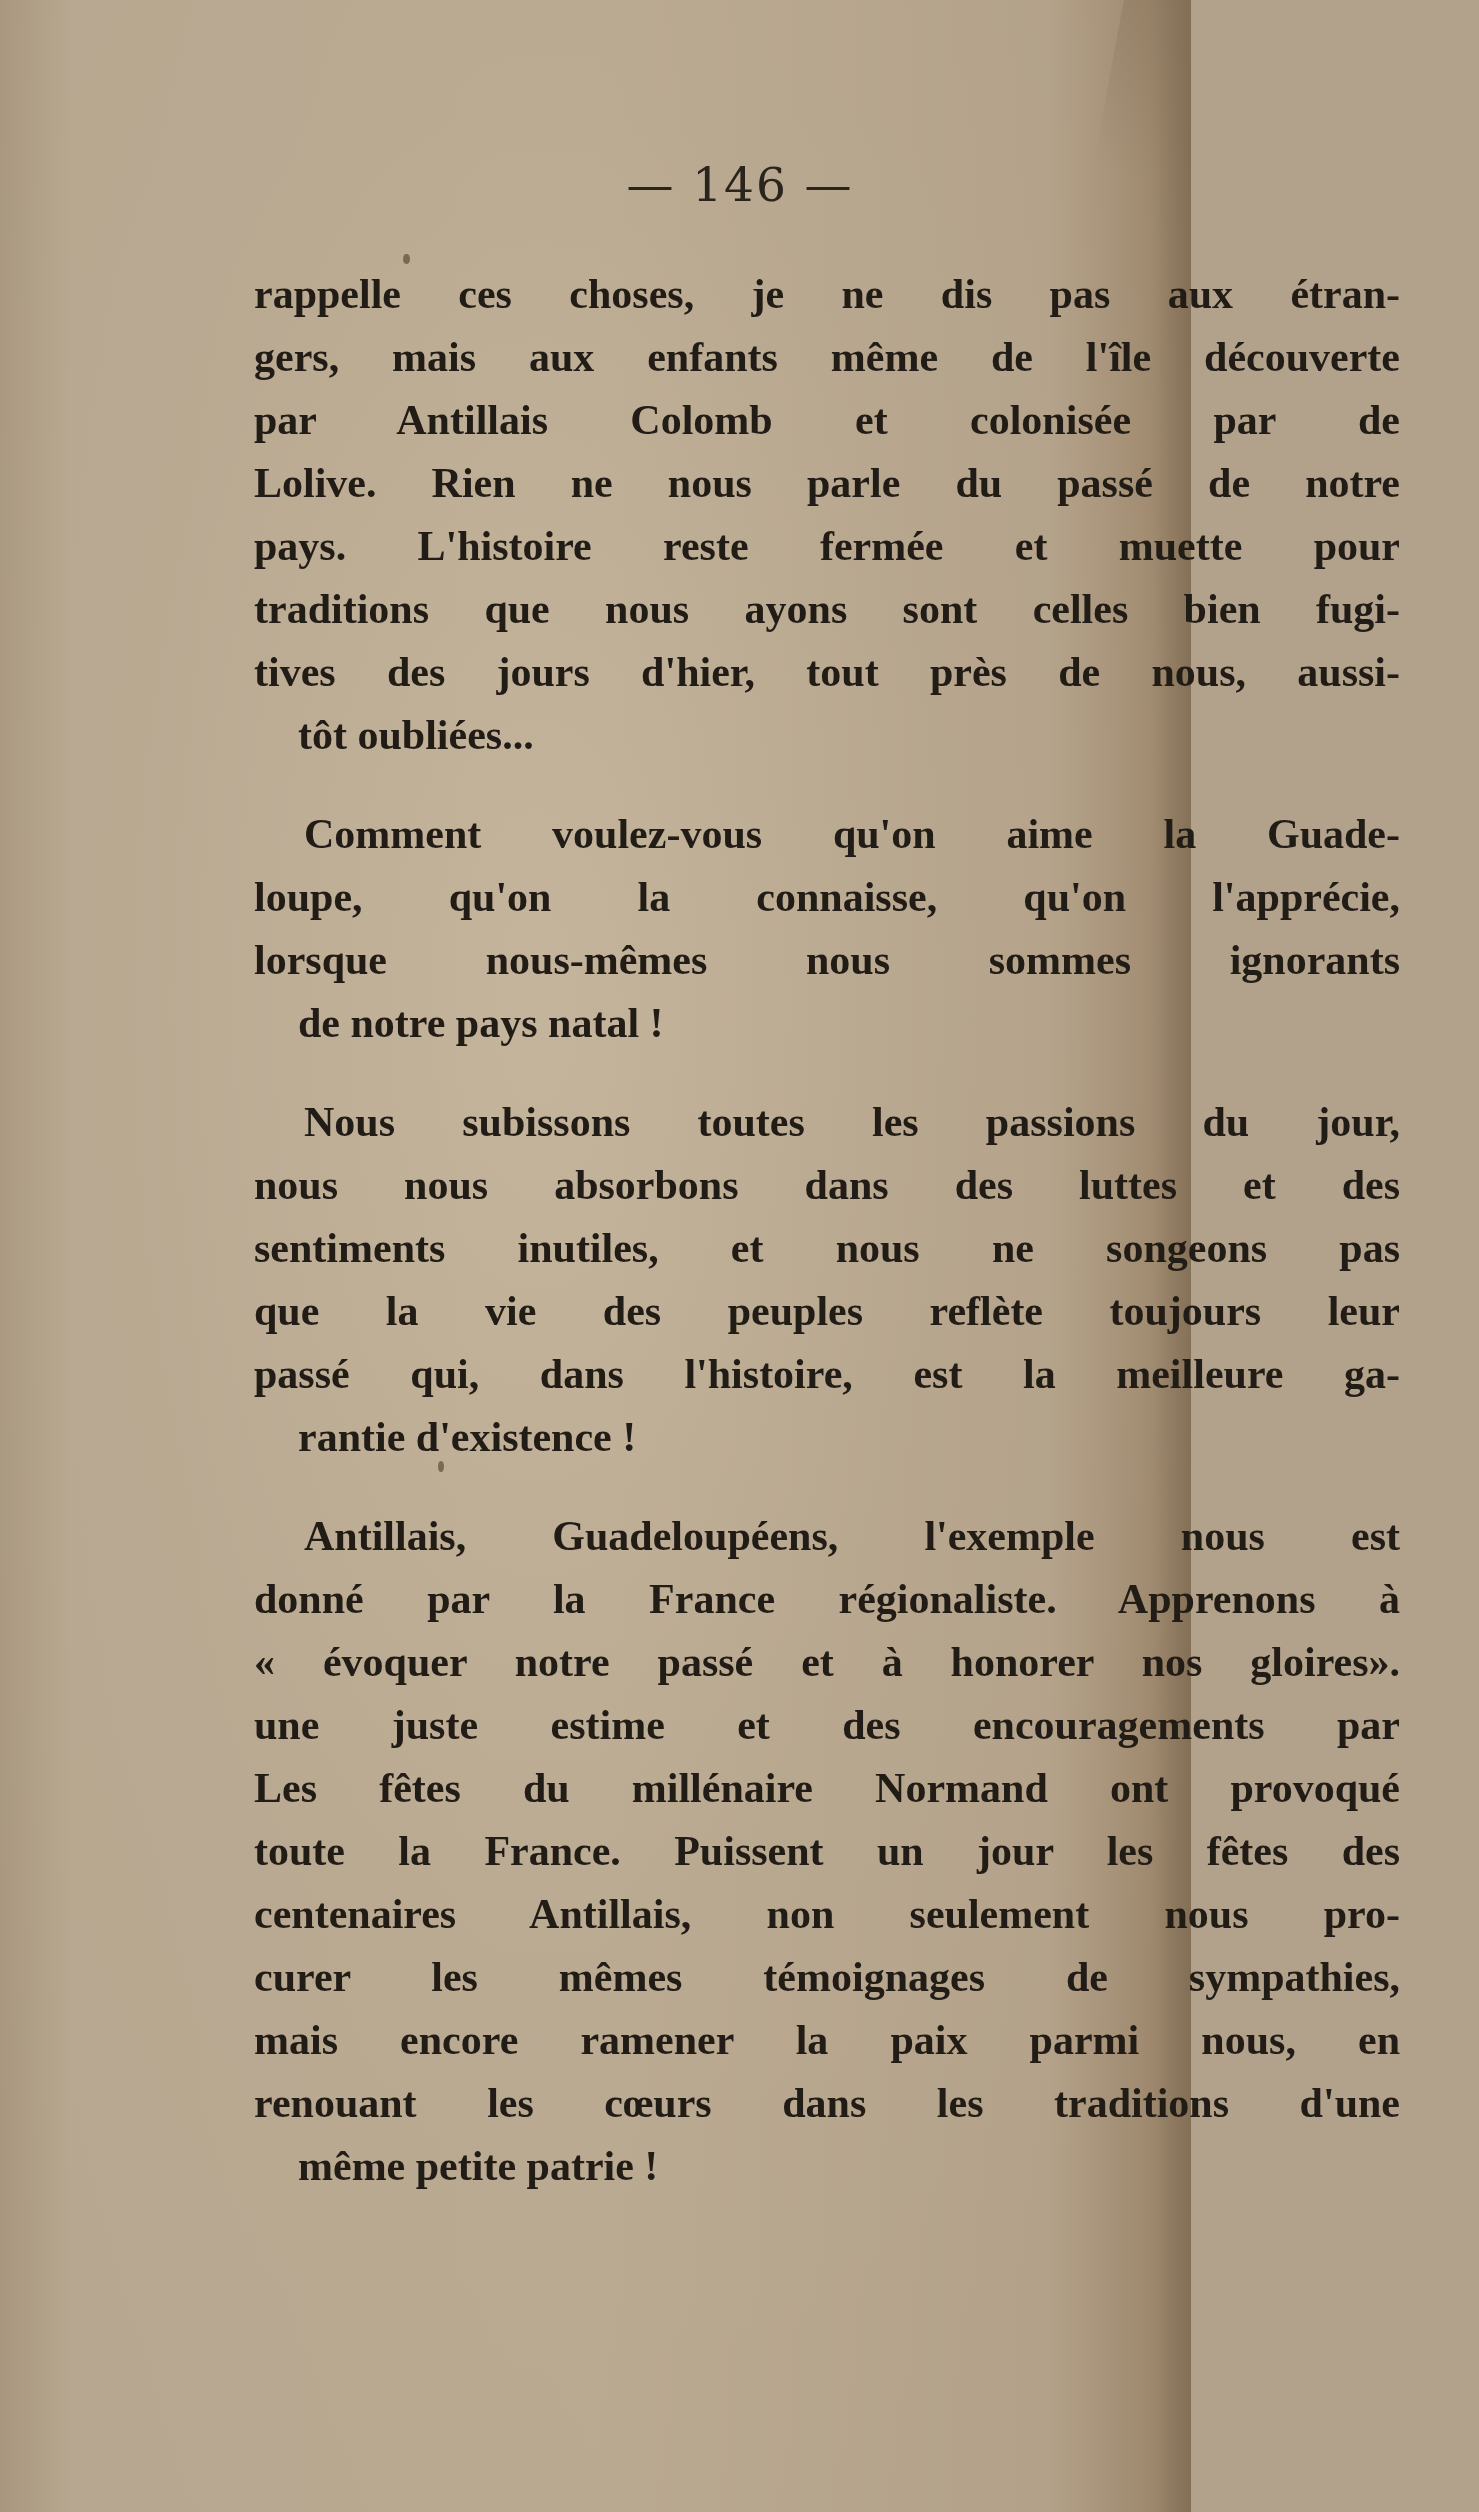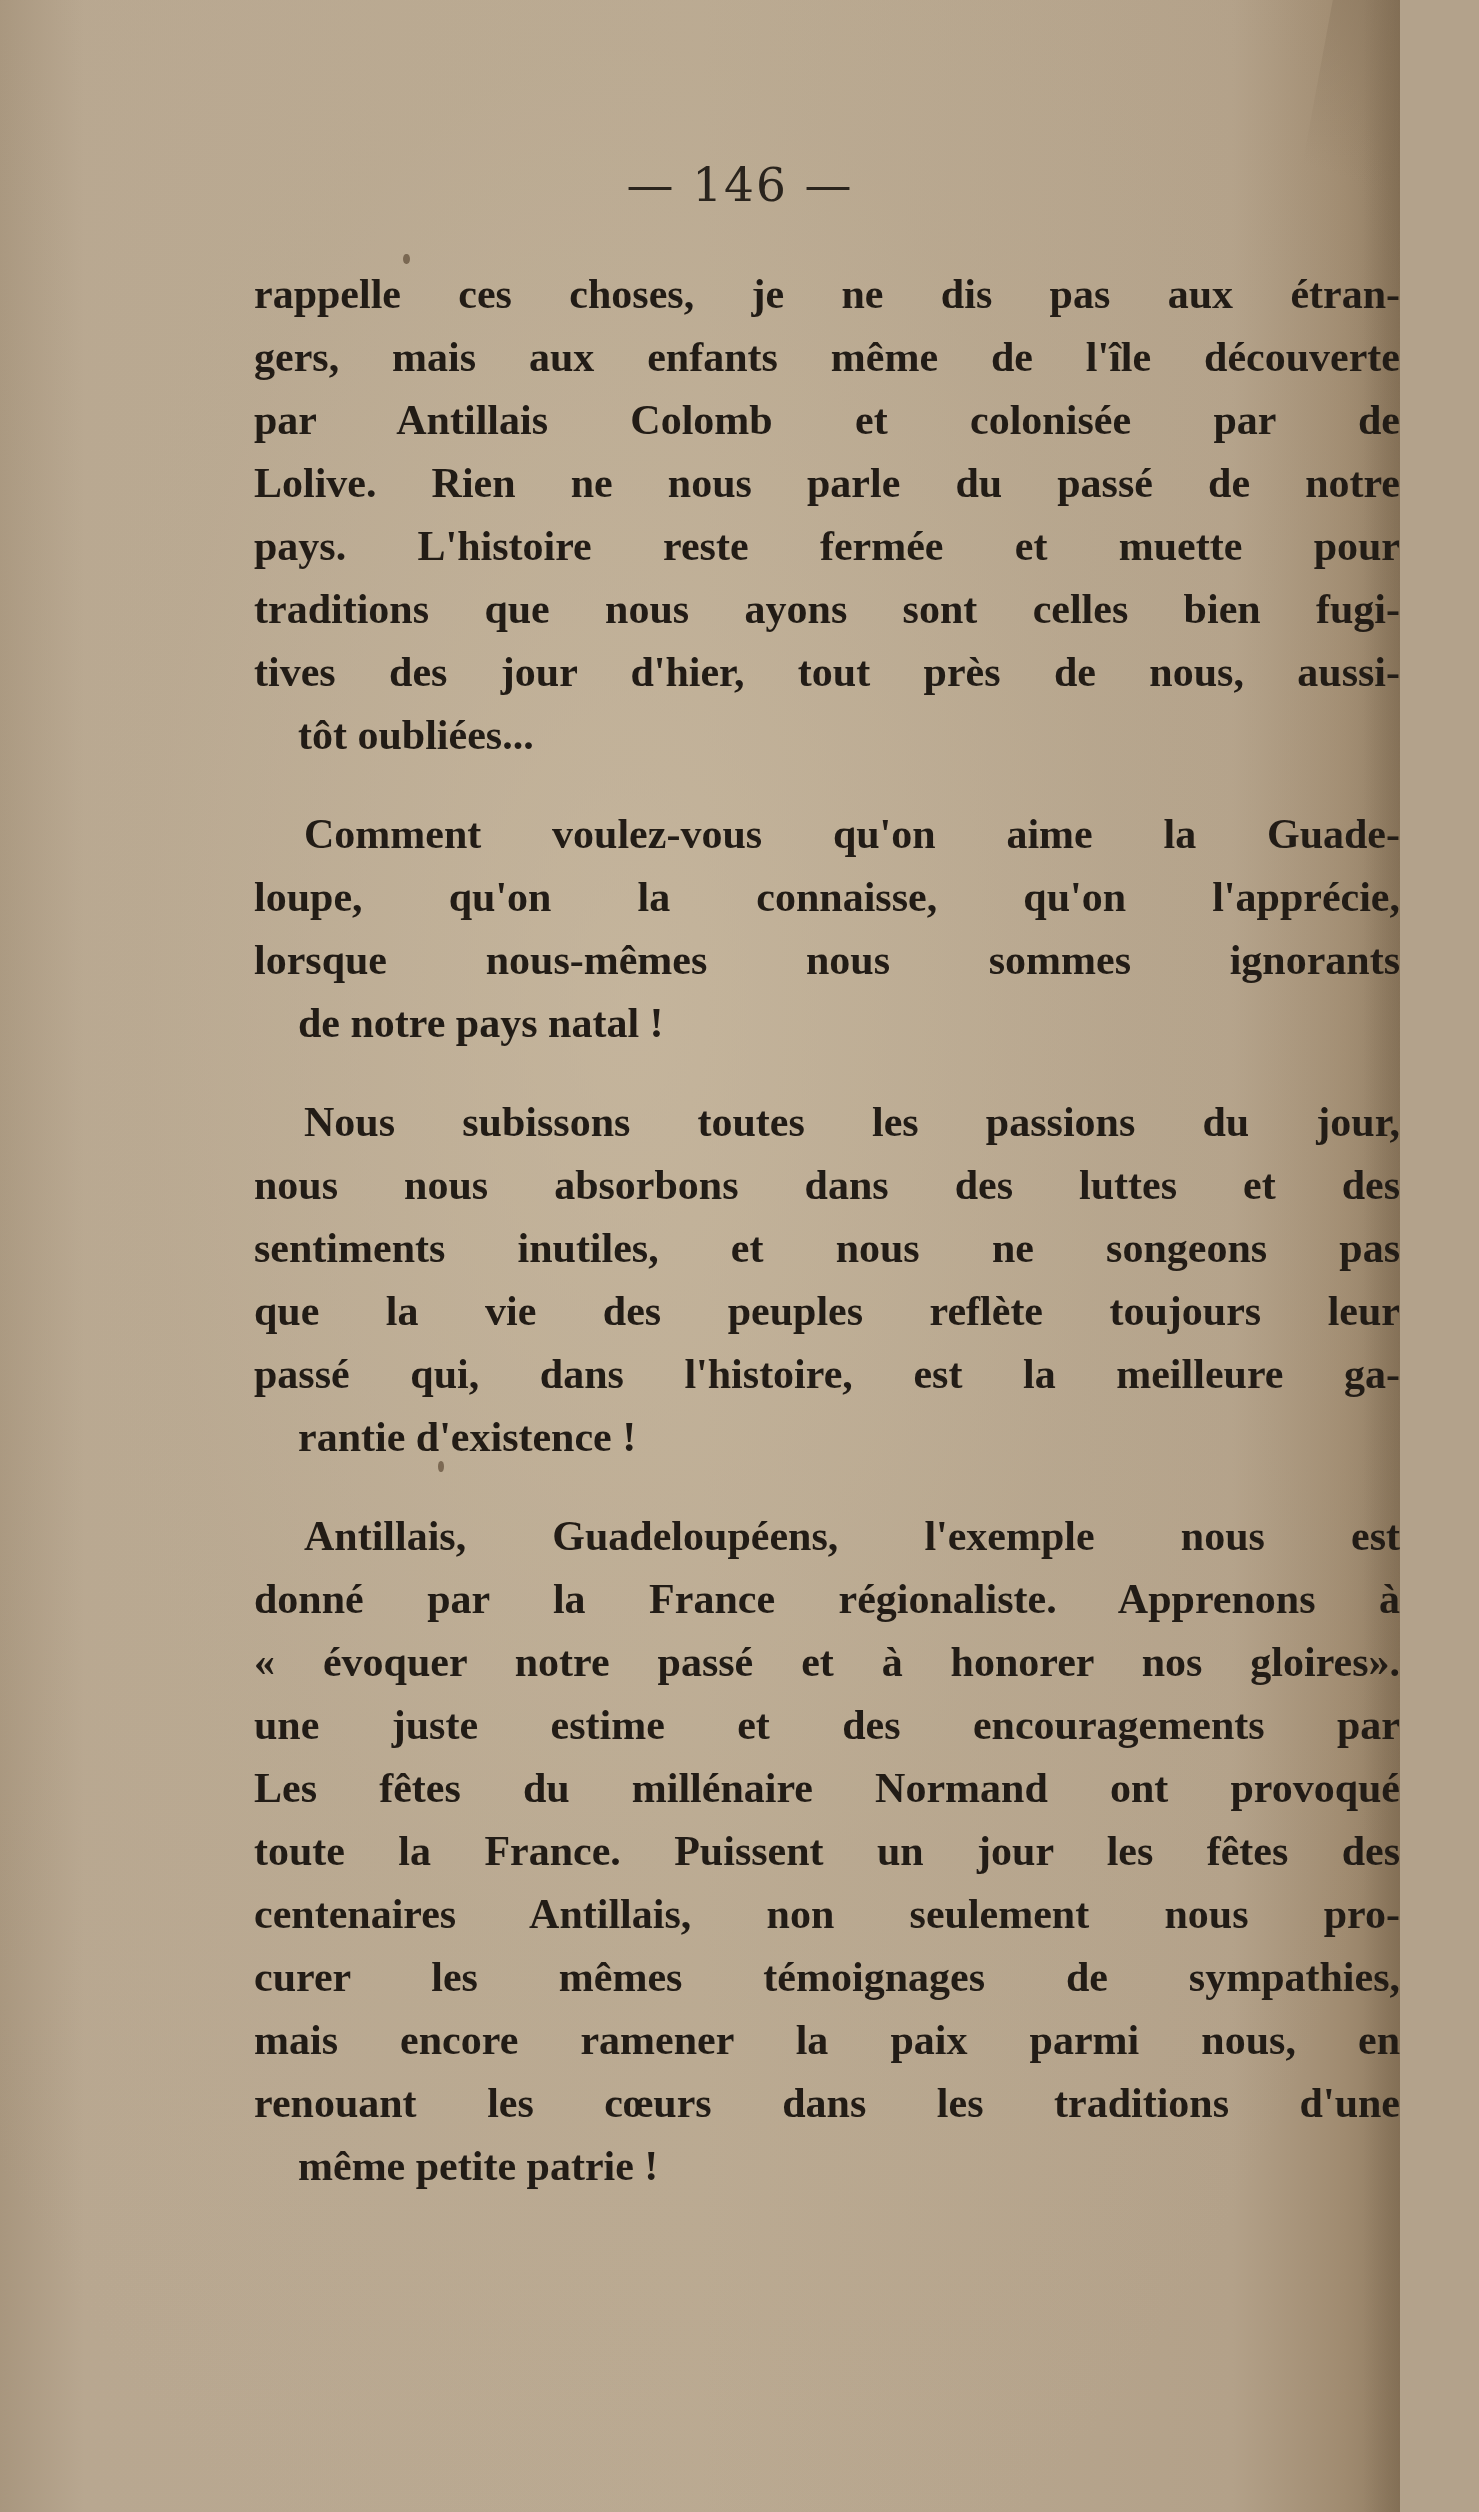--- a/index.html
+++ b/index.html
@@ -10,21 +10,21 @@
     width: 1480px;
     height: 2512px;
     overflow: hidden;
     position: relative;
     background: #b3a28b;
     font-family: "DejaVu Serif", "Liberation Serif", serif;
   }
   .page {
     position: absolute;
     left: 0; top: 0;
-    width: 1400px;
+    width: 1191px;
     height: 2512px;
     background:
       radial-gradient(ellipse at 45% 40%, rgba(205,190,165,0.55) 0%, rgba(190,175,150,0.25) 45%, rgba(160,140,115,0) 80%),
       linear-gradient(90deg, #a8967e 0%, #b8a790 6%, #baa991 50%, #b3a189 88%, #a08b70 96%, #8e7a60 100%);
   }
   .fold {
     position: absolute;
     right: 0; top: 0;
     width: 112px;
     height: 243px;
@@ -94,21 +94,21 @@
 
   <div class="page-number">— 146 —</div>
 
   <div class="text-block" id="text-block">
       <span class="line">rappelle ces choses, je ne dis pas aux étran-</span>
       <span class="line">gers, mais aux enfants même de l'île découverte</span>
       <span class="line">par Antillais Colomb et colonisée par de</span>
       <span class="line">Lolive. Rien ne nous parle du passé de notre</span>
       <span class="line">pays. L'histoire reste fermée et muette pour</span>
       <span class="line">traditions que nous ayons sont celles bien fugi-</span>
-      <span class="line">tives des jour d'hier, tout près de nous, aussi-</span>
+      <span class="line">tives des jours d'hier, tout près de nous, aussi-</span>
       <span class="line last">tôt oubliées...</span>
       <span class="line indent">Comment voulez-vous qu'on aime la Guade-</span>
       <span class="line">loupe, qu'on la connaisse, qu'on l'apprécie,</span>
       <span class="line">lorsque nous-mêmes nous sommes ignorants</span>
       <span class="line last">de notre pays natal !</span>
       <span class="line indent">Nous subissons toutes les passions du jour,</span>
       <span class="line">nous nous absorbons dans des luttes et des</span>
       <span class="line">sentiments inutiles, et nous ne songeons pas</span>
       <span class="line">que la vie des peuples reflète toujours leur</span>
       <span class="line">passé qui, dans l'histoire, est la meilleure ga-</span>

